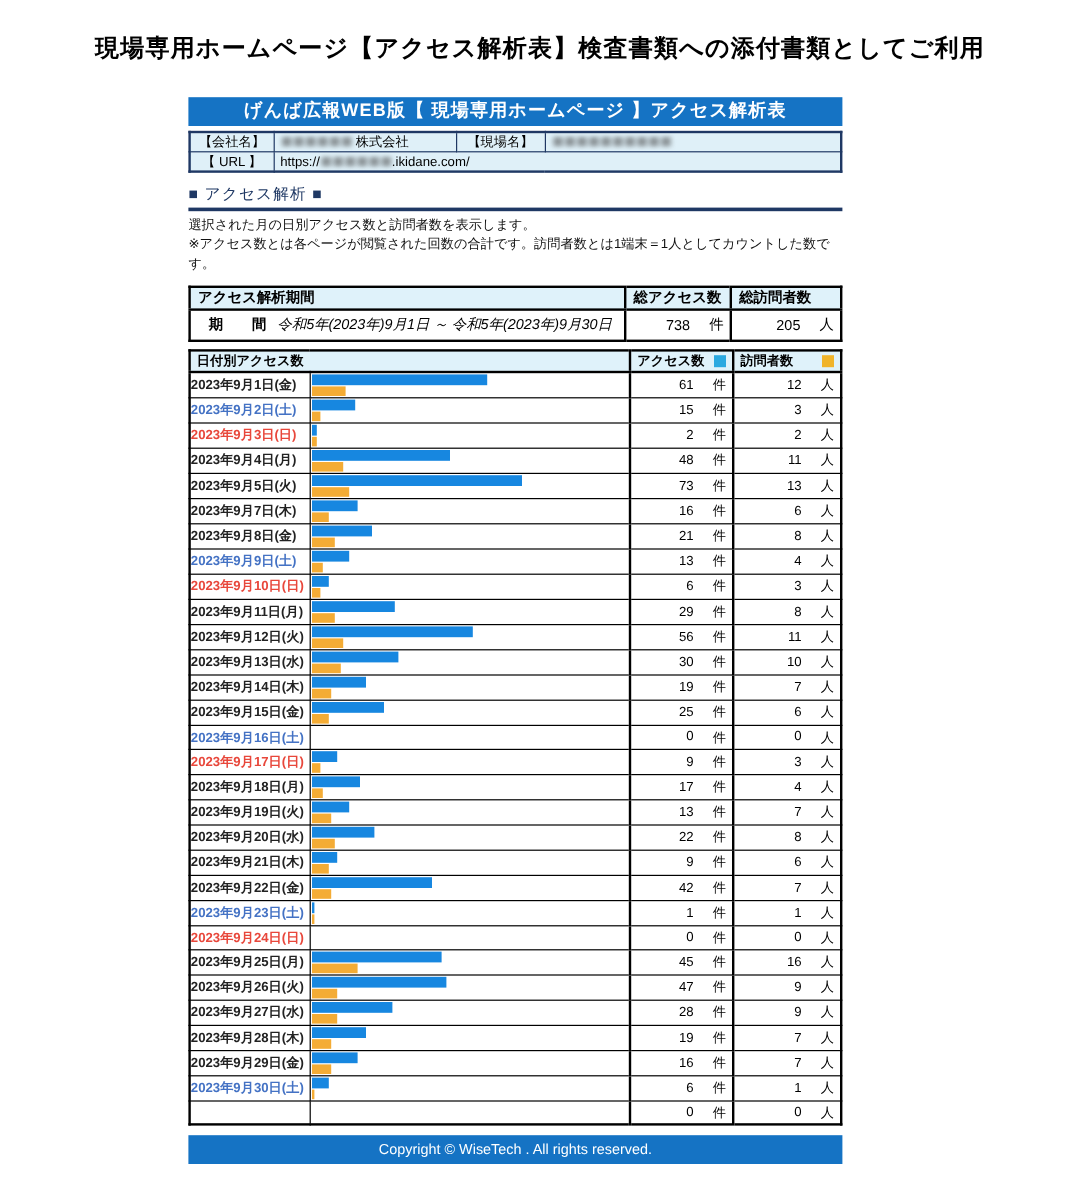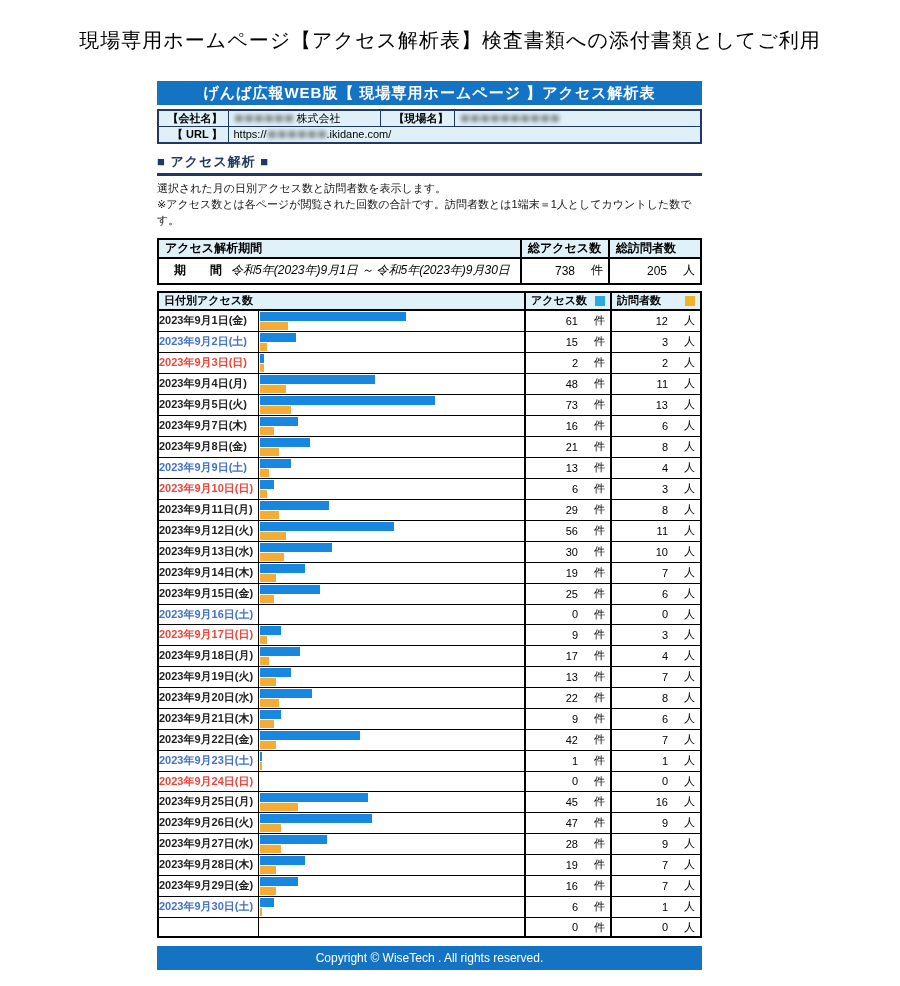--- a/index.html
+++ b/index.html
@@ -5,47 +5,47 @@
   * { box-sizing: border-box; }
   html,body { margin:0; padding:0; background:#ffffff; }
   body {
     width:900px; height:986px; overflow:hidden;
     font-family:"Liberation Sans","DejaVu Sans",sans-serif;
     color:#000;
   }
   .page { width:900px; height:986px; position:relative; }
   .page-title {
     margin:0; padding-top:27px;
-    font-size:20px; font-weight:normal; letter-spacing:1px;
+    font-size:20px; font-weight:bold; letter-spacing:1px;
     text-align:center; white-space:nowrap; color:#000;
   }
   .sheet { width:545px; margin:27px 0 0 157px; }
 
   .banner {
     background:var(--banner-bg,#1573C4); color:#fff;
     font-size:15px; font-weight:bold; text-align:center;
     height:24px; line-height:24px; letter-spacing:1px;
   }
 
   .info-table {
     width:100%; border-collapse:collapse; margin-top:4px;
     font-size:11px; border:2px solid var(--navy-border,#1F3864);
   }
   .info-table td {
     border:1px solid var(--navy-border,#1F3864);
     background:var(--info-bg,#DFF0F8);
     height:15px; padding:0 5px;
   }
-  .info-table .lbl { font-weight:bold; text-align:right; }
+  .info-table .lbl { font-weight:normal; text-align:center; }
   .c1 { width:70px; } .c2 { width:152px; } .c3 { width:74px; }
   .blurred { filter:blur(2px); color:#444; letter-spacing:-1px; }
 
   .section-heading {
     margin-top:9px; color:var(--navy-border,#1F3864);
-    font-size:13px; font-weight:bold; letter-spacing:1px;
+    font-size:13px; font-weight:normal; letter-spacing:1px;
   }
   .section-rule { height:3px; background:var(--navy-border,#1F3864); margin:2px 0 5px 0; }
   .desc { font-size:11px; line-height:1.45; color:#111; }
 
   table.grid { width:100%; border-collapse:collapse; border:2px solid #000; }
   table.grid td { border:1px solid #000; }
 
   .period-table { margin-top:9px; font-size:12px; }
   .period-table .head td {
     background:var(--header-row-bg,#DFF2FA); font-weight:bold;

